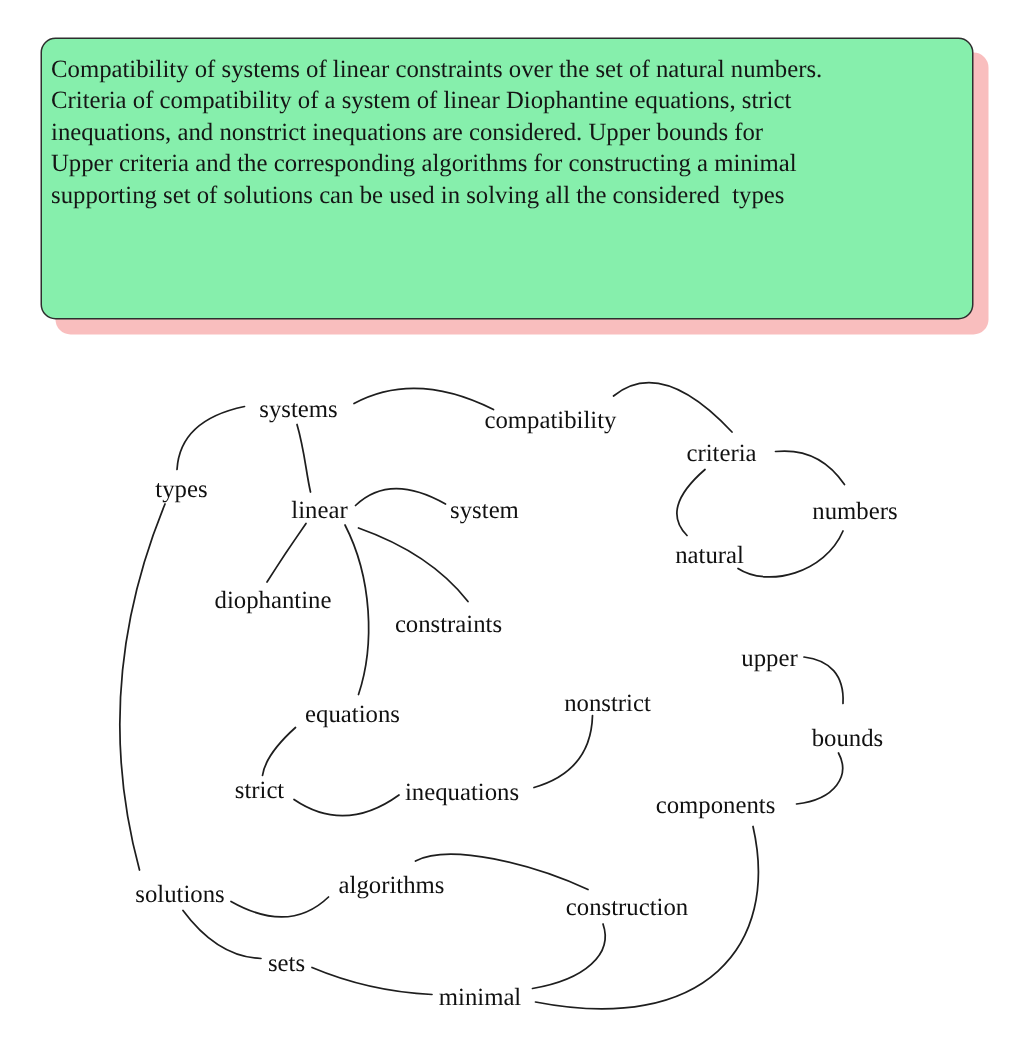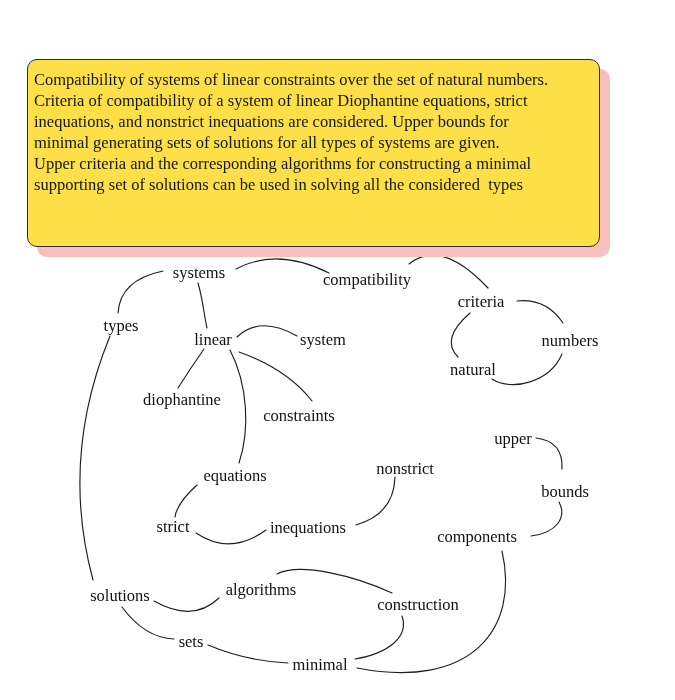--- a/index.html
+++ b/index.html
@@ -6,27 +6,26 @@
   .canvas{
     position:relative;
     width:675px;height:700px;
     background:#ffffff;
     font-family:"Liberation Serif","DejaVu Serif",serif;
     overflow:hidden;
   }
   .abstract-box{
     position:absolute;
     left:27px;top:25px;
-    width:573px;height:188px;
+    width:622px;height:188px;
     box-sizing:border-box;
-    background:#fde047;
+    background:#86efac;
     border:1.5px solid #2e2e2e;
     border-radius:10px;
     z-index:2;
-    margin-top:34px;
   }
   .abstract-text{
     padding:9px 6px 0 6px;
     font-size:16.5px;
     line-height:21px;
     color:#151515;
   }
   .abs-line{
     white-space:pre;
   }
@@ -49,21 +48,20 @@
 </style>
 </head>
 <body>
 
 <div class="canvas">
   <div class="abstract-box" style="box-shadow: rgb(249, 190, 190) 10px 10px 0px; border-color: rgb(46, 46, 46);">
     <div class="abstract-text" style="color: rgb(21, 21, 21);">
         <div class="abs-line">Compatibility of systems of linear constraints over the set of natural numbers.</div>
         <div class="abs-line">Criteria of compatibility of a system of linear Diophantine equations, strict</div>
         <div class="abs-line">inequations, and nonstrict inequations are considered. Upper bounds for</div>
-        <div class="abs-line">minimal generating sets of solutions for all types of systems are given.</div>
         <div class="abs-line">Upper criteria and the corresponding algorithms for constructing a minimal</div>
         <div class="abs-line">supporting set of solutions can be used in solving all the considered  types</div>
       </div>
   </div>
   <svg class="graph-svg" width="675" height="700" viewBox="0 0 675 700">
       <path d="M118,313 Q120,280 163,271" class="edge" stroke="#1e1e1e"></path>
       <path d="M110,336 Q60,458 93,580" class="edge" stroke="#1e1e1e"></path>
       <path d="M236,269 Q277,247 329,273" class="edge" stroke="#1e1e1e"></path>
       <path d="M198,283 C203,300 204,315 207,328" class="edge" stroke="#1e1e1e"></path>
       <path d="M409,264 Q441,238 488,288" class="edge" stroke="#1e1e1e"></path>

